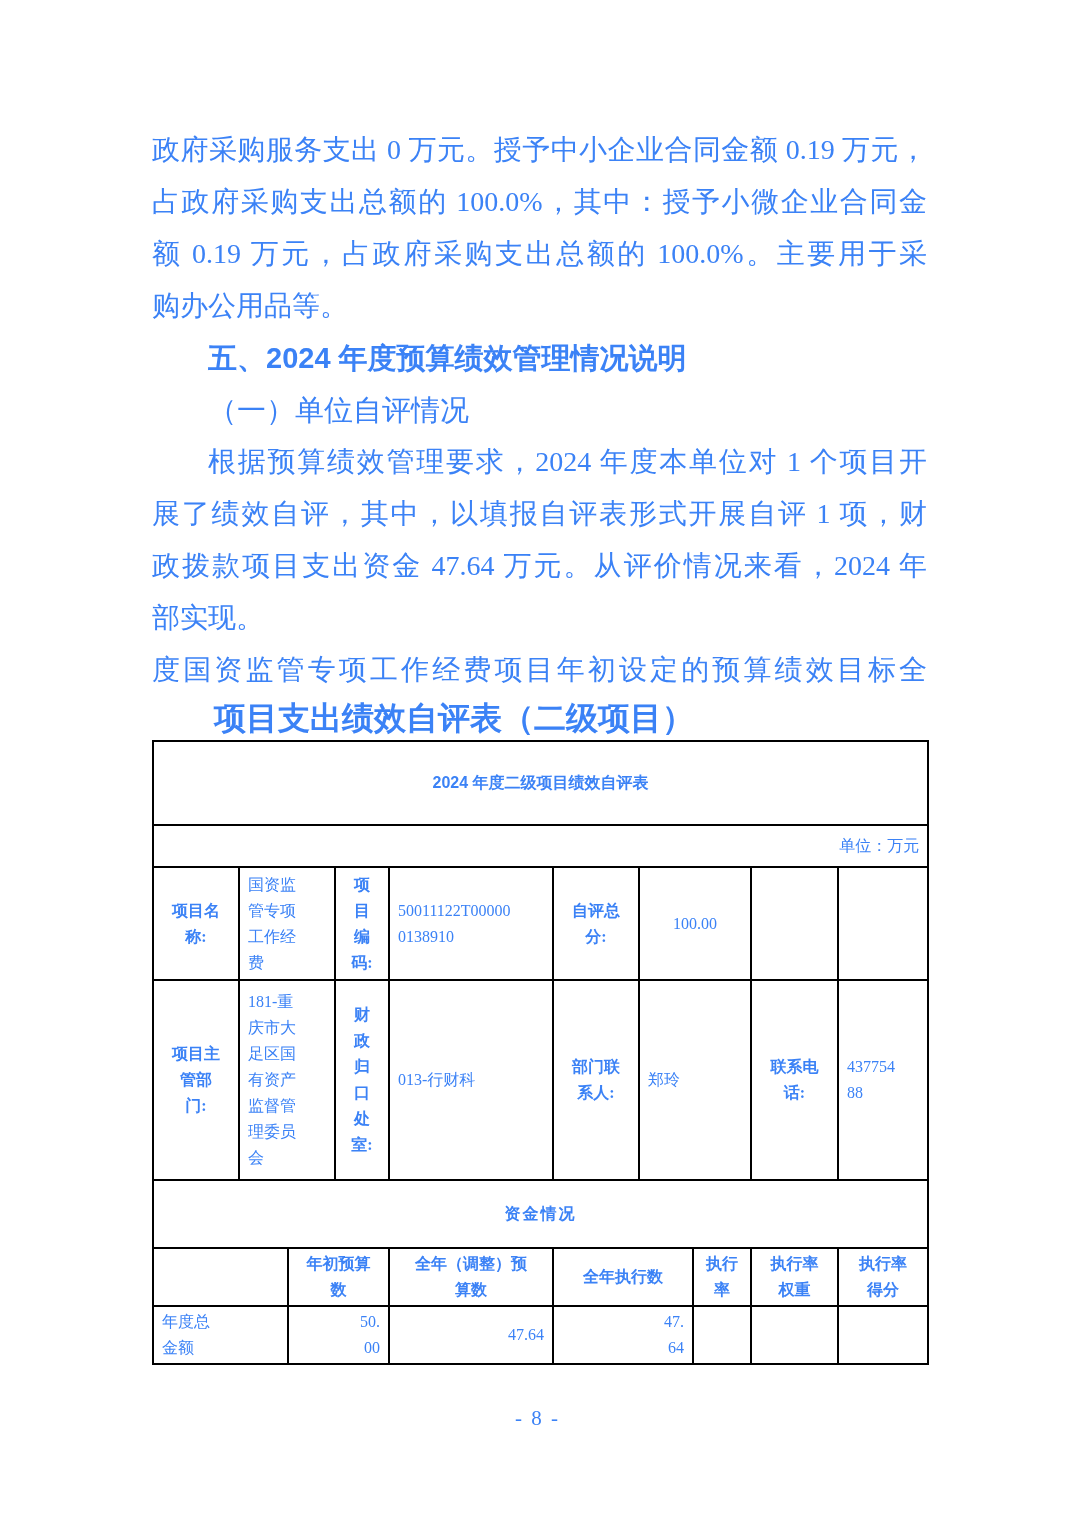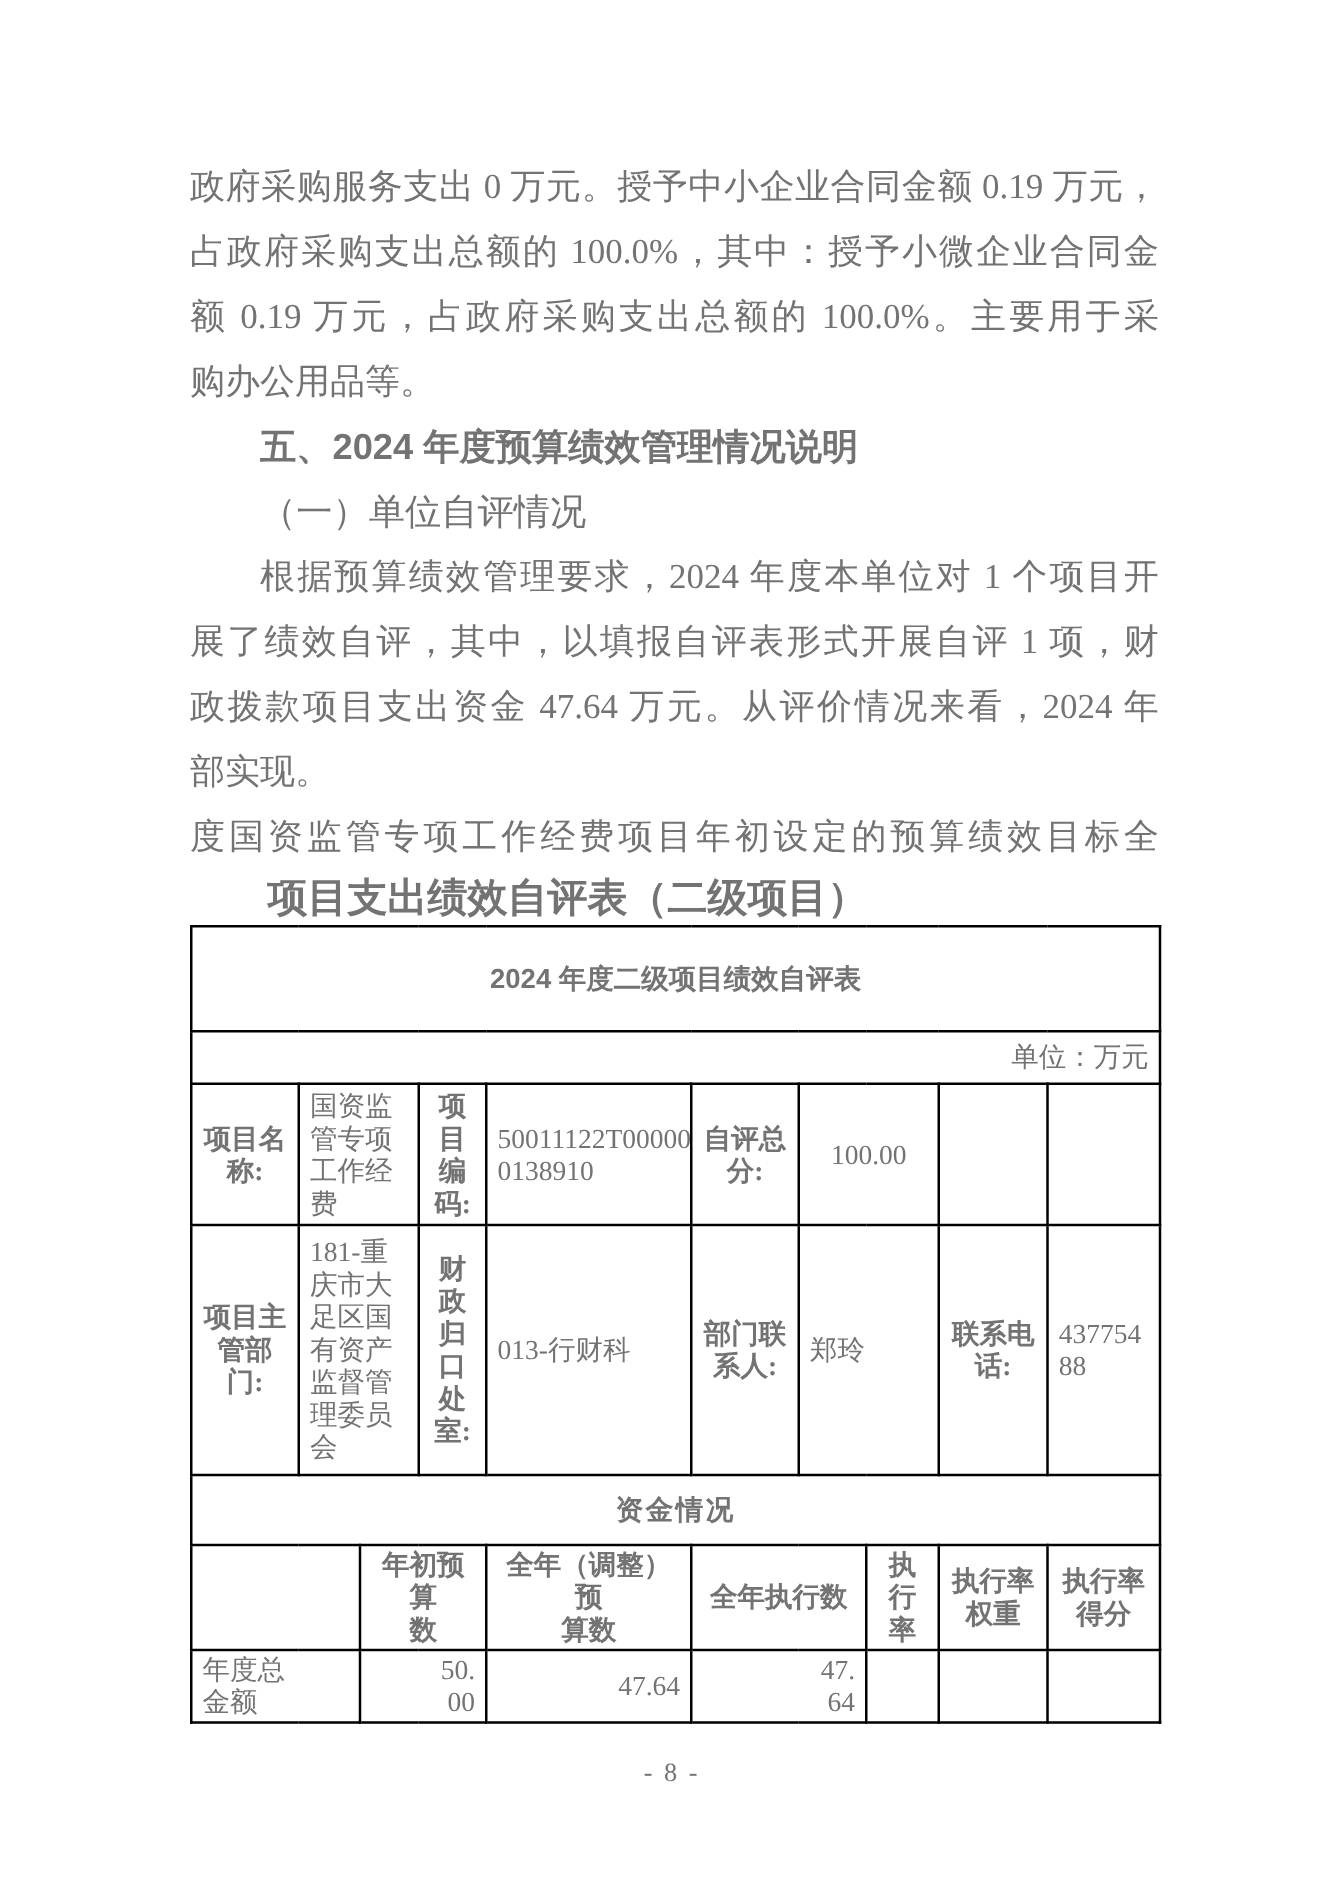--- a/index.html
+++ b/index.html
@@ -2,21 +2,21 @@
 <html><head>
 <meta charset="utf-8">
 <style>
   * { box-sizing: border-box; }
   html, body { margin: 0; padding: 0; background: #ffffff; }
   .page {
     position: relative;
     width: 1075px;
     height: 1520px;
     background: #ffffff;
-    color: #737373;
+    color: #3b82f6;
     font-family: "Liberation Serif", "DejaVu Serif", serif;
     overflow: hidden;
   }
   .content {
     position: absolute;
     left: 152px;
     top: 124px;
     width: 775px;
   }
   
@@ -52,21 +52,21 @@
     font-size: 32px;
     line-height: 44px;
   }
   table.self-eval {
     border-collapse: collapse;
     table-layout: fixed;
     width: 777px;
   }
   .self-eval td {
     border: 2px solid #000;
-    font-size: 22px;
+    font-size: 16px;
     line-height: 26px;
     vertical-align: middle;
     padding: 2px 8px;
     white-space: pre-line;
     overflow: hidden;
   }
   .cell-title {
     font-family: "Liberation Sans", "DejaVu Sans", sans-serif;
     font-weight: bold;
     font-size: 40px;
@@ -92,21 +92,21 @@
     text-align: center;
     letter-spacing: 2px;
   }
   .hdr { font-weight: bold; text-align: center; padding: 2px 4px; }
   .pad-r-lg { padding-right: 18px; }
   .pad-r-md { padding-right: 10px; }
   .r-title { height: 84px; }
   .r-unit  { height: 42px; }
   .r-info1 { height: 113px; }
   .r-info2 { height: 200px; }
-  .r-funds { height: 56px; }
+  .r-funds { height: 68px; }
   .r-hdr   { height: 58px; margin-left: 12px; }
   .r-data  { height: 58px; }
   .page-num {
     position: absolute;
     left: 0;
     right: 0;
     top: 1406px;
     text-align: center;
     font-size: 21px;
     letter-spacing: 2px;

